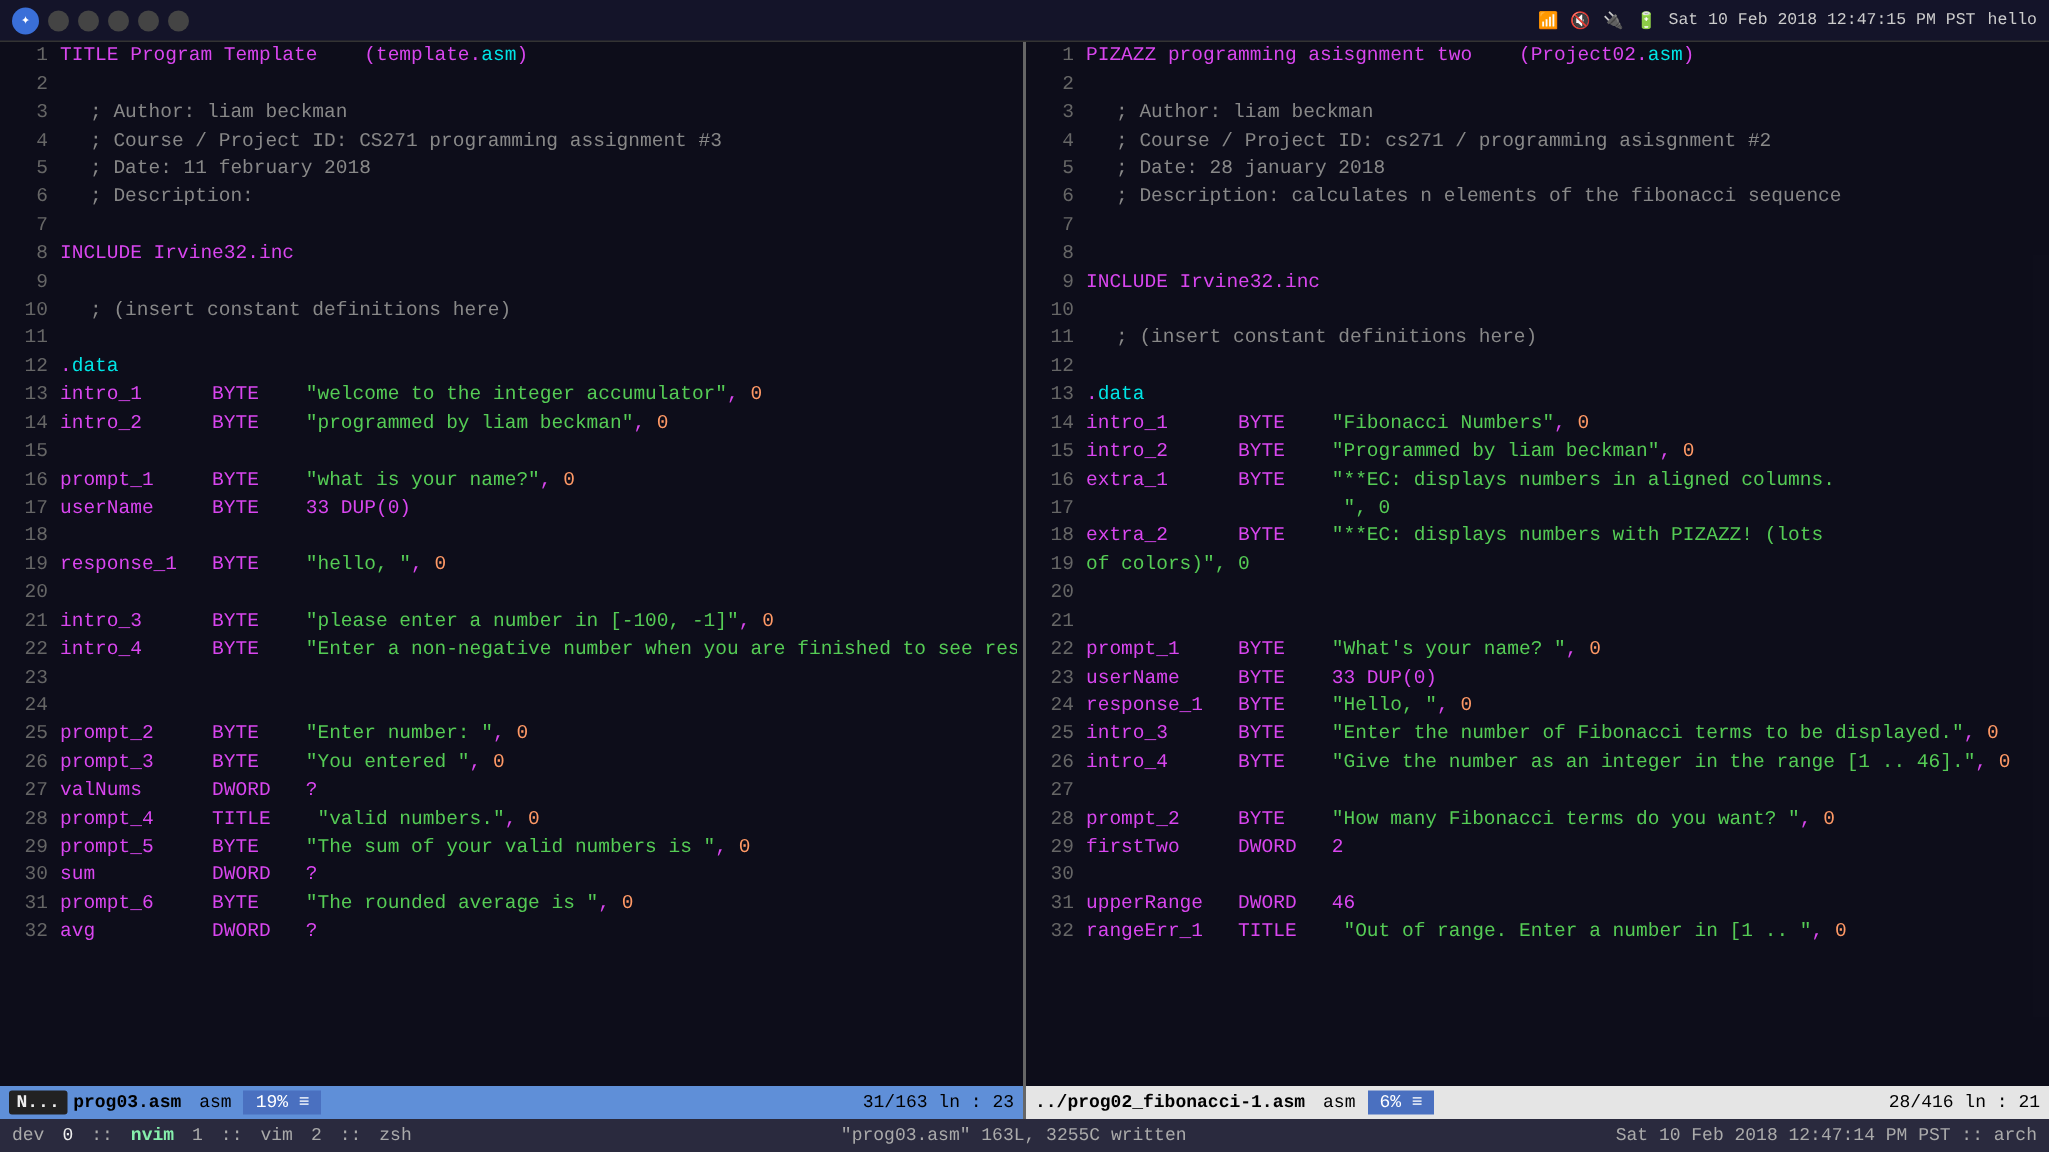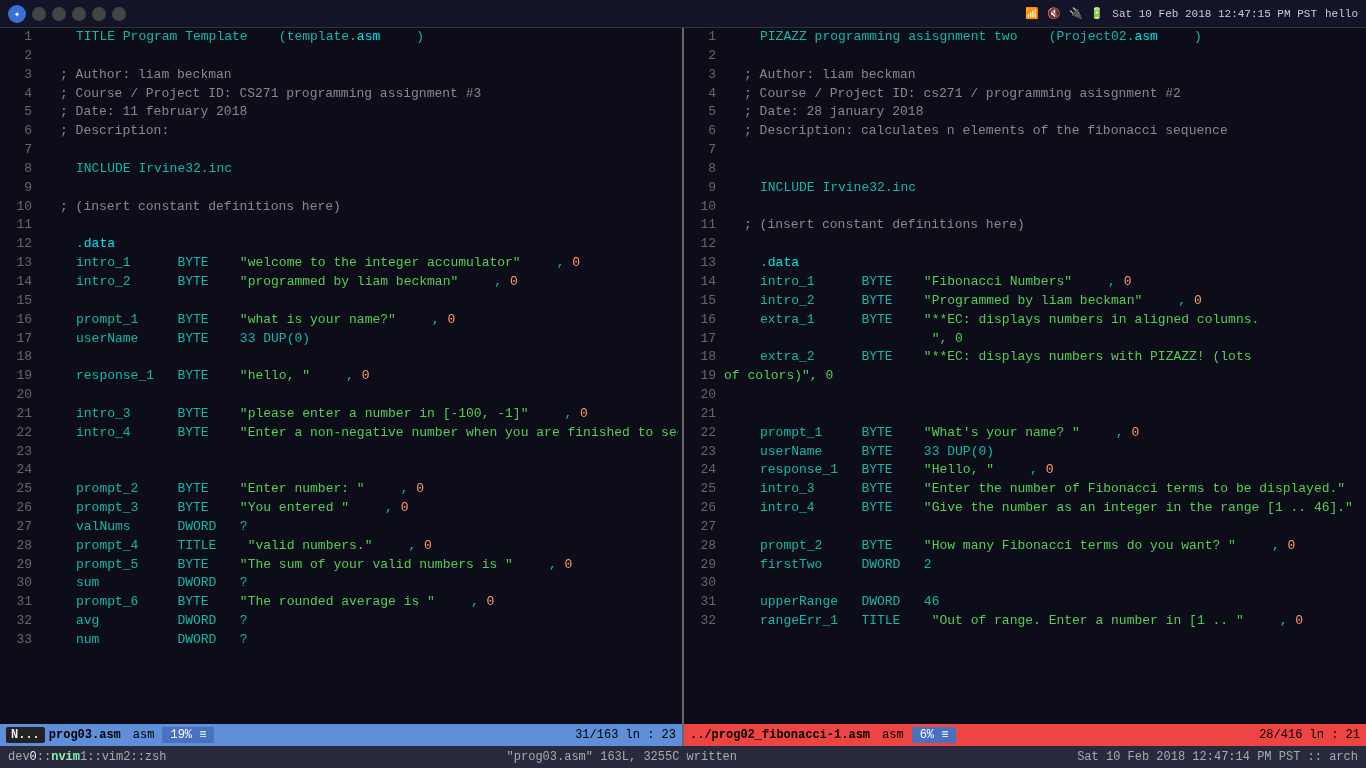--- a/index.html
+++ b/index.html
@@ -110,21 +110,21 @@
       padding: 0 6px;
       font-size: 12px;
       gap: 4px;
       flex-shrink: 0;
     }
     .pane-left .pane-status {
       background: #5f8fd8;
       color: #000;
     }
     .pane-right .pane-status {
-      background: #ef4444;
+      background: #e5e5e5;
       color: #000;
     }
     .status-mode {
       background: #222;
       color: #eee;
       padding: 1px 5px;
       border-radius: 2px;
       font-weight: bold;
     }
     .status-filename { font-weight: bold; color: #000; }
@@ -142,24 +142,24 @@
       height: 22px;
       background: #2a2a3e;
       display: flex;
       align-items: center;
       padding: 0 8px;
       font-size: 12px;
       color: #aaa;
       flex-shrink: 0;
       justify-content: space-between;
     }
-    #bottombar-left { display: flex; }
-
-    
-    .c-white { color: #14b8a6; margin-left: 36px; }
+    #bottombar-left { display: flex; gap: 12px; }
+
+    
+    .c-white { color: #d946ef; }
     .c-cyan { color: #00e5e5; }
     .c-green { color: #55cc55; }
     .c-comment { color: #888888; margin-left: 20px; }
     .c-num { color: #ff9966; }
   </style>
 </head>
 <body>
 
 <div id="topbar">
   <div id="topbar-left">
@@ -305,24 +305,20 @@
           <span class="code-content"><span class="c-white">sum          DWORD   ?</span></span>
         </div>
         <div class="code-line">
           <span class="line-num">31</span>
           <span class="code-content"><span class="c-white">prompt_6     BYTE    </span><span class="c-green">"T</span><span class="c-green">he rounded average is "</span><span class="c-white">, </span><span class="c-num">0</span></span>
         </div>
         <div class="code-line">
           <span class="line-num">32</span>
           <span class="code-content"><span class="c-white">avg          DWORD   ?</span></span>
         </div>
-        <div class="code-line">
-          <span class="line-num">33</span>
-          <span class="code-content"><span class="c-white">num          DWORD   ?</span></span>
-        </div>
       </div>
     <div class="pane-status">
       <span class="status-mode">N...</span>
       <span class="status-filename">prog03.asm</span>
       <span class="status-filetype">asm</span>
       <span class="status-percent">19% ≡</span>
       <span class="status-pos">31/163 ln : 23</span>
     </div>
   </div>
 

